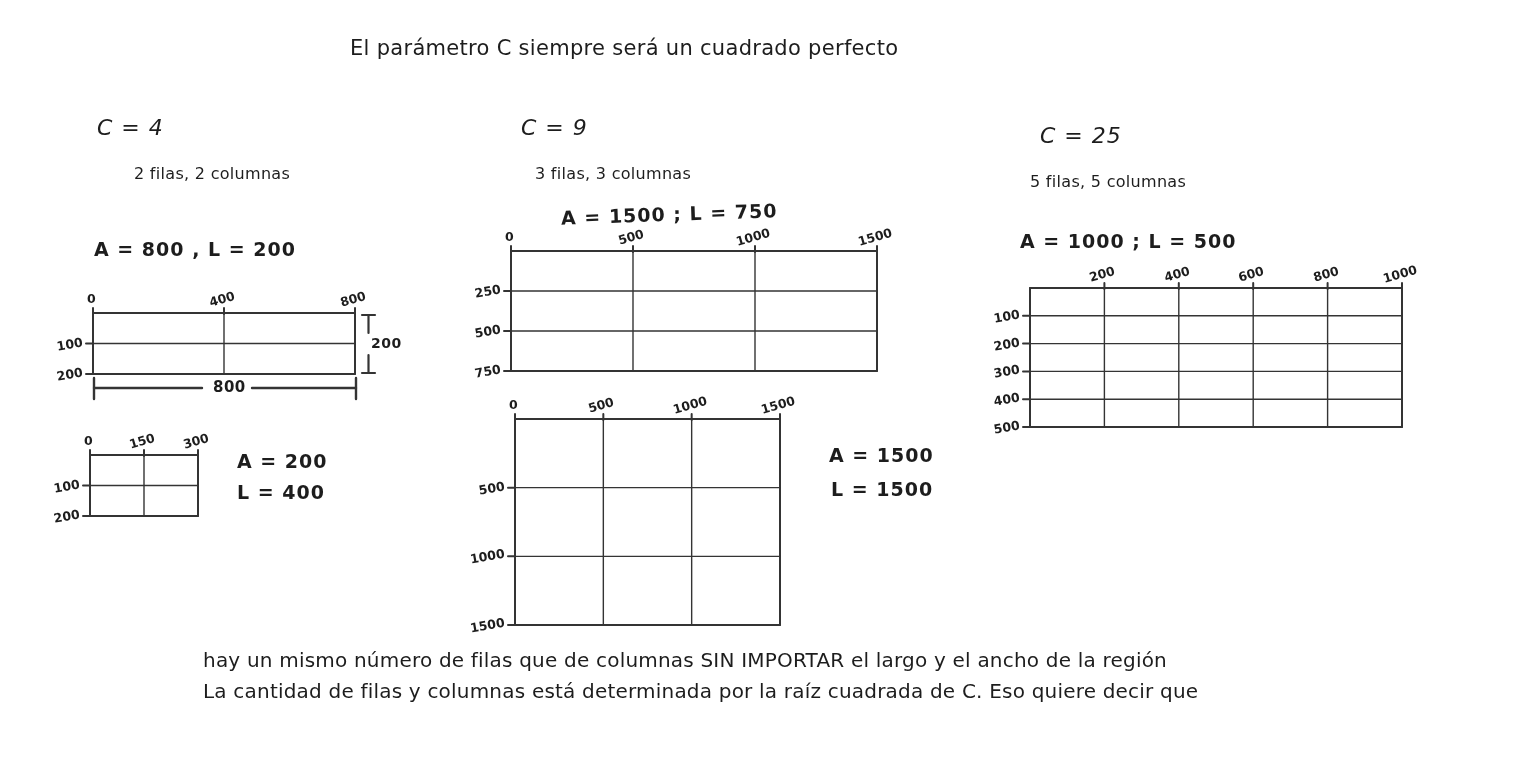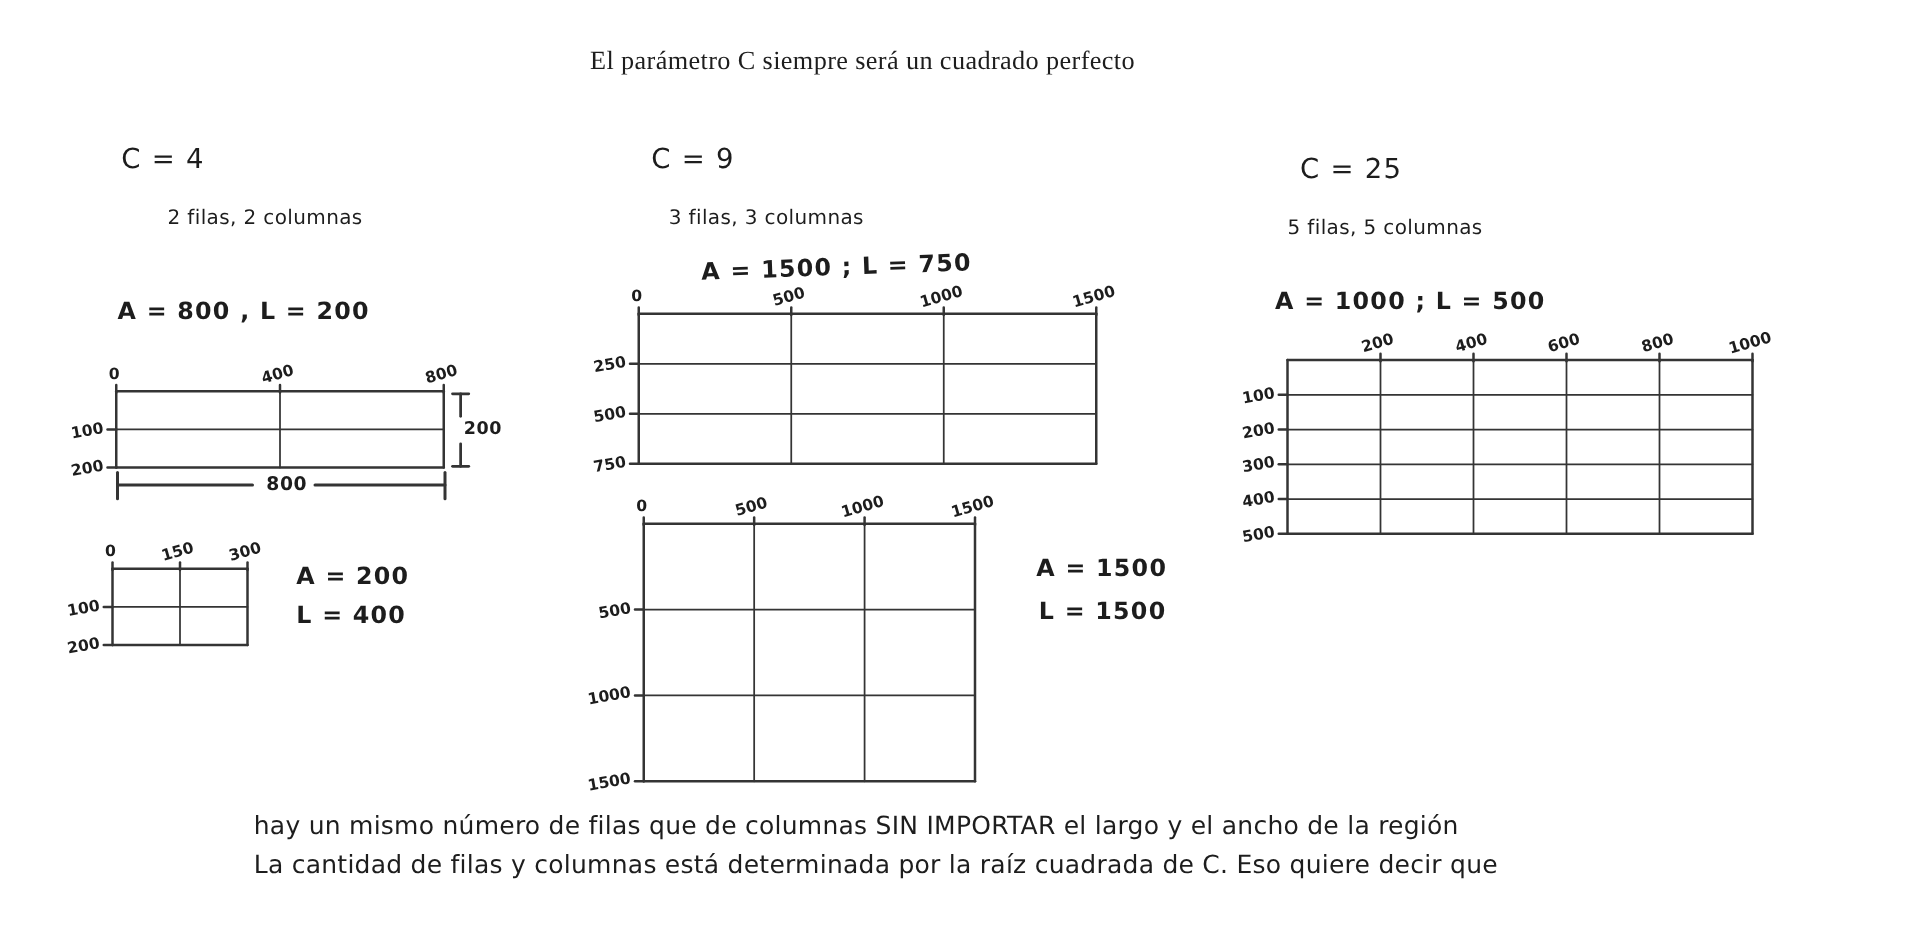--- a/index.html
+++ b/index.html
@@ -2,24 +2,24 @@
 <html><head>
 <meta charset="utf-8">
 <style>
   html,body{margin:0;padding:0;background:#ffffff;}
   body{
     width:1532px;height:757px;position:relative;overflow:hidden;
     font-family:"DejaVu Sans",sans-serif;color:#1d1d1d;
   }
   .abs{position:absolute;}
   .title{
-    top:36px;left:350px;width:680px;text-align:center;
-    font-size:21px;letter-spacing:.3px;font-family:Liberation Serif, serif;
-  }
-  .c-head{font-size:22px;letter-spacing:1px;}
+    top:36px;left:350px;width:680px;text-align:left;
+    font-size:21px;letter-spacing:.3px;
+  }
+  .c-head{font-size:22px;letter-spacing:1px;font-style:italic;}
   .sub{font-size:16px;letter-spacing:.3px;text-align:center;}
   .params{font-size:19px;font-weight:700;letter-spacing:1px;}
   .grid{position:absolute;}
   .grid svg{position:absolute;left:0;top:0;overflow:visible;}
   .tick{
     position:absolute;font-size:12.5px;font-weight:700;white-space:nowrap;
     transform:translateX(-50%) rotate(-16deg);transform-origin:center bottom;
   }
   .tick.upright{transform:translateX(-70%) rotate(0deg);}
   .tick.ytick{transform:translate(-100%,-50%) rotate(-10deg);}

